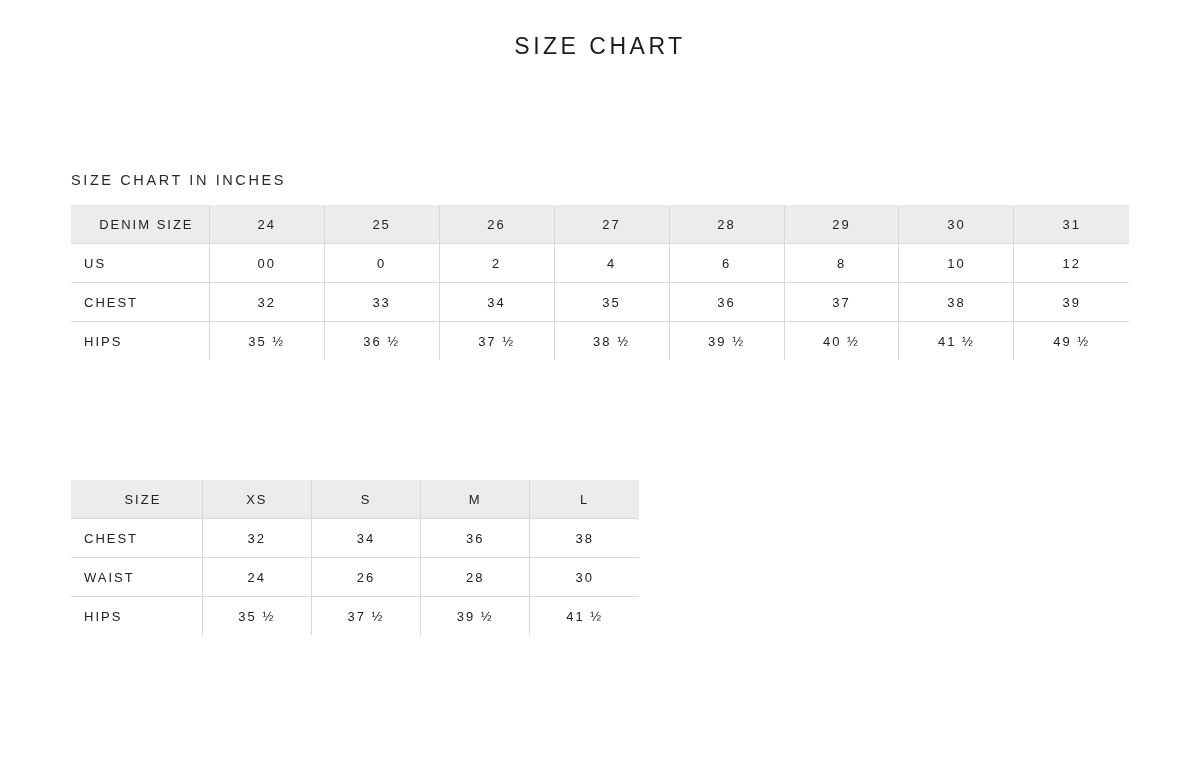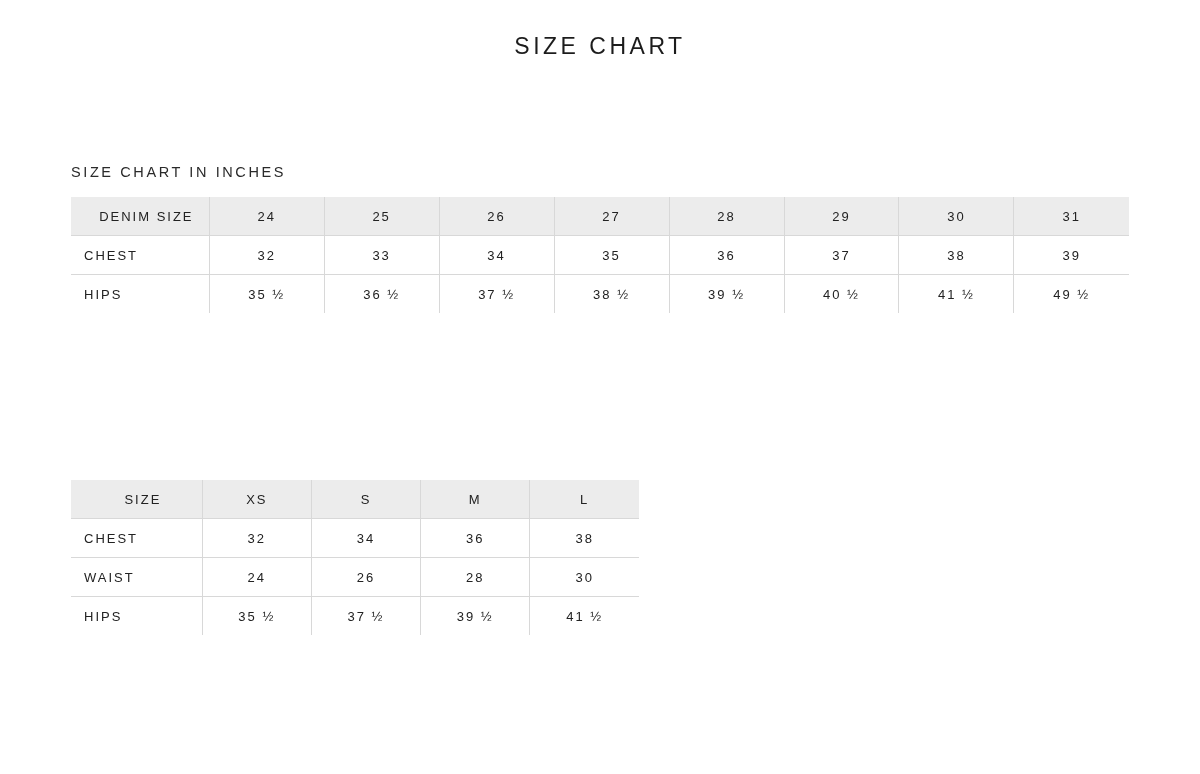--- a/index.html
+++ b/index.html
@@ -79,21 +79,21 @@
   }
   
   #table-denim { width: 1058px; }
   #table-denim col.label { width: 131px; }
   #table-denim col.dcol { width: 109px; }
   
   #table-alpha { width: 568px; }
   #table-alpha col.label { width: 131px; }
   #table-alpha col.acol { width: 109px; }
 
-  #section-inches { top: 164px; }
+  #section-inches { top: 172px; }
   #section-alpha { top: 480px; }
 </style>
 </head>
 <body>
 
 <h1 class="page-title">SIZE CHART</h1>
 
 <div class="section" id="section-inches">
   <div class="section-title">SIZE CHART IN INCHES</div>
   <table class="size-table" id="table-denim">
@@ -116,20 +116,31 @@
         <th class="val">26</th>
         <th class="val">27</th>
         <th class="val">28</th>
         <th class="val">29</th>
         <th class="val">30</th>
         <th class="val">31</th>
       </tr>
     </thead>
     <tbody>
       <tr>
+        <td class="row-label">US</td>
+        <td class="val">00</td>
+        <td class="val">0</td>
+        <td class="val">2</td>
+        <td class="val">4</td>
+        <td class="val">6</td>
+        <td class="val">8</td>
+        <td class="val">10</td>
+        <td class="val">12</td>
+      </tr>
+      <tr>
         <td class="row-label">CHEST</td>
         <td class="val">32</td>
         <td class="val">33</td>
         <td class="val">34</td>
         <td class="val">35</td>
         <td class="val">36</td>
         <td class="val">37</td>
         <td class="val">38</td>
         <td class="val">39</td>
       </tr>

